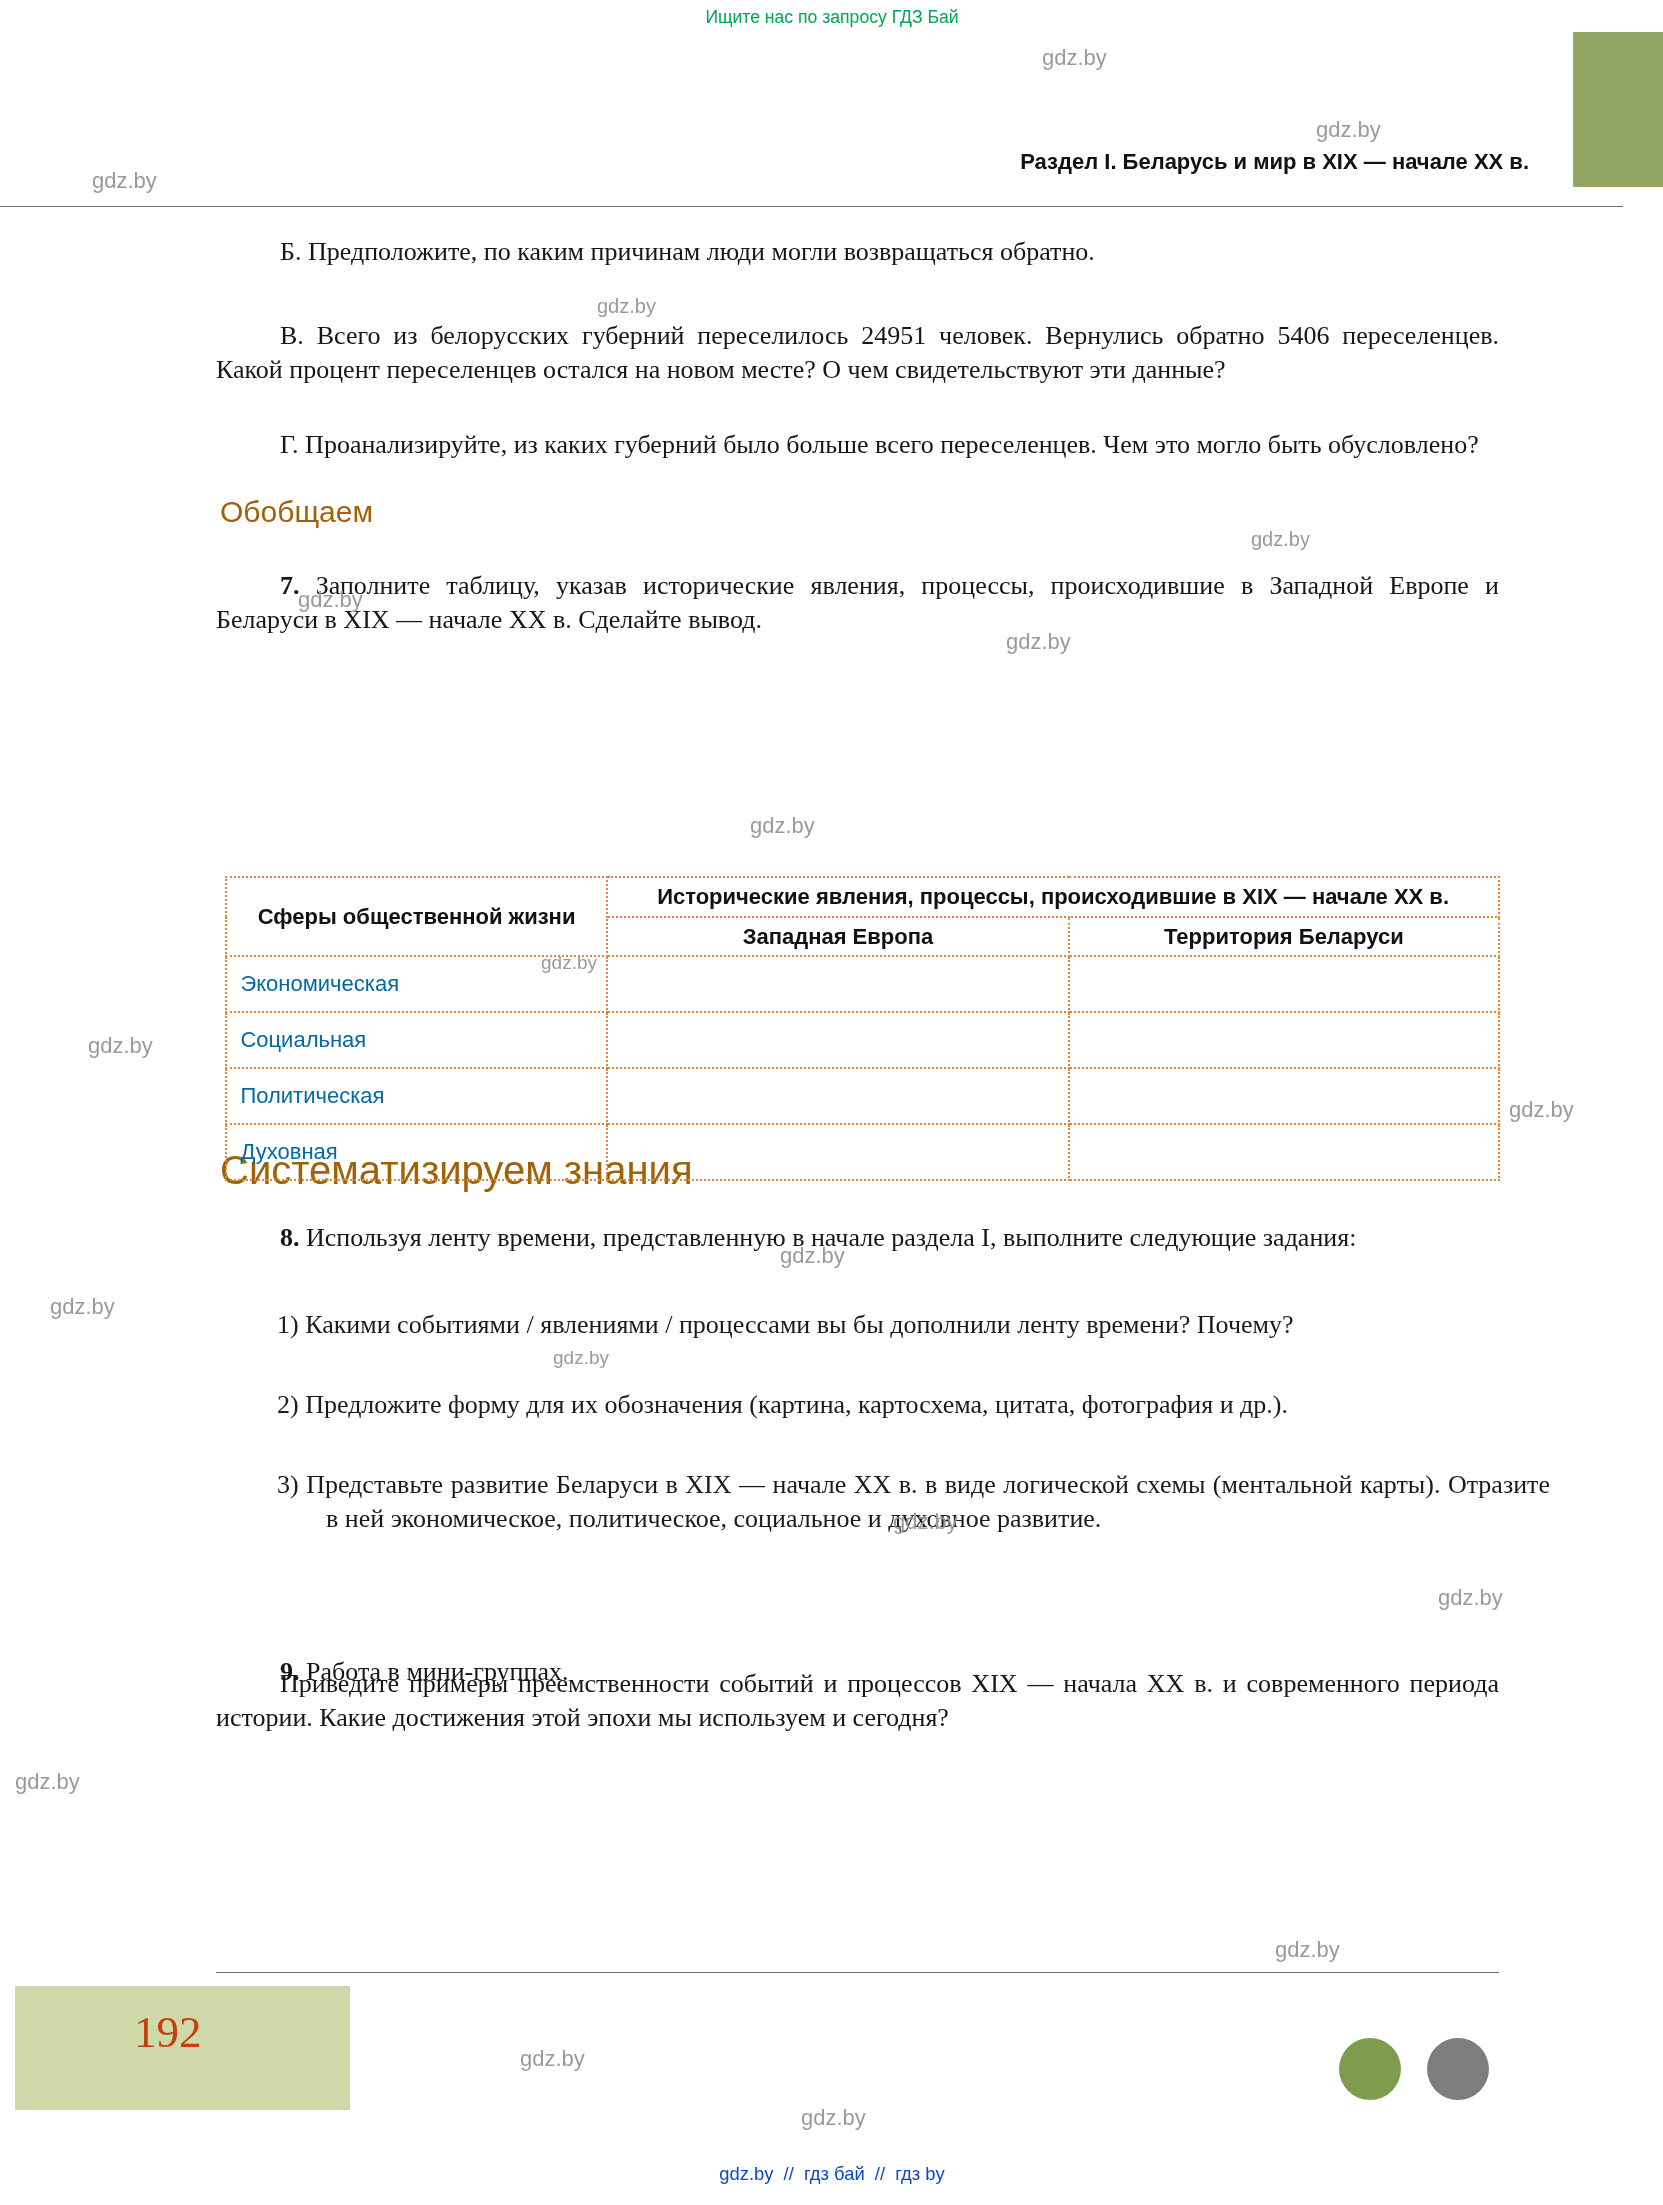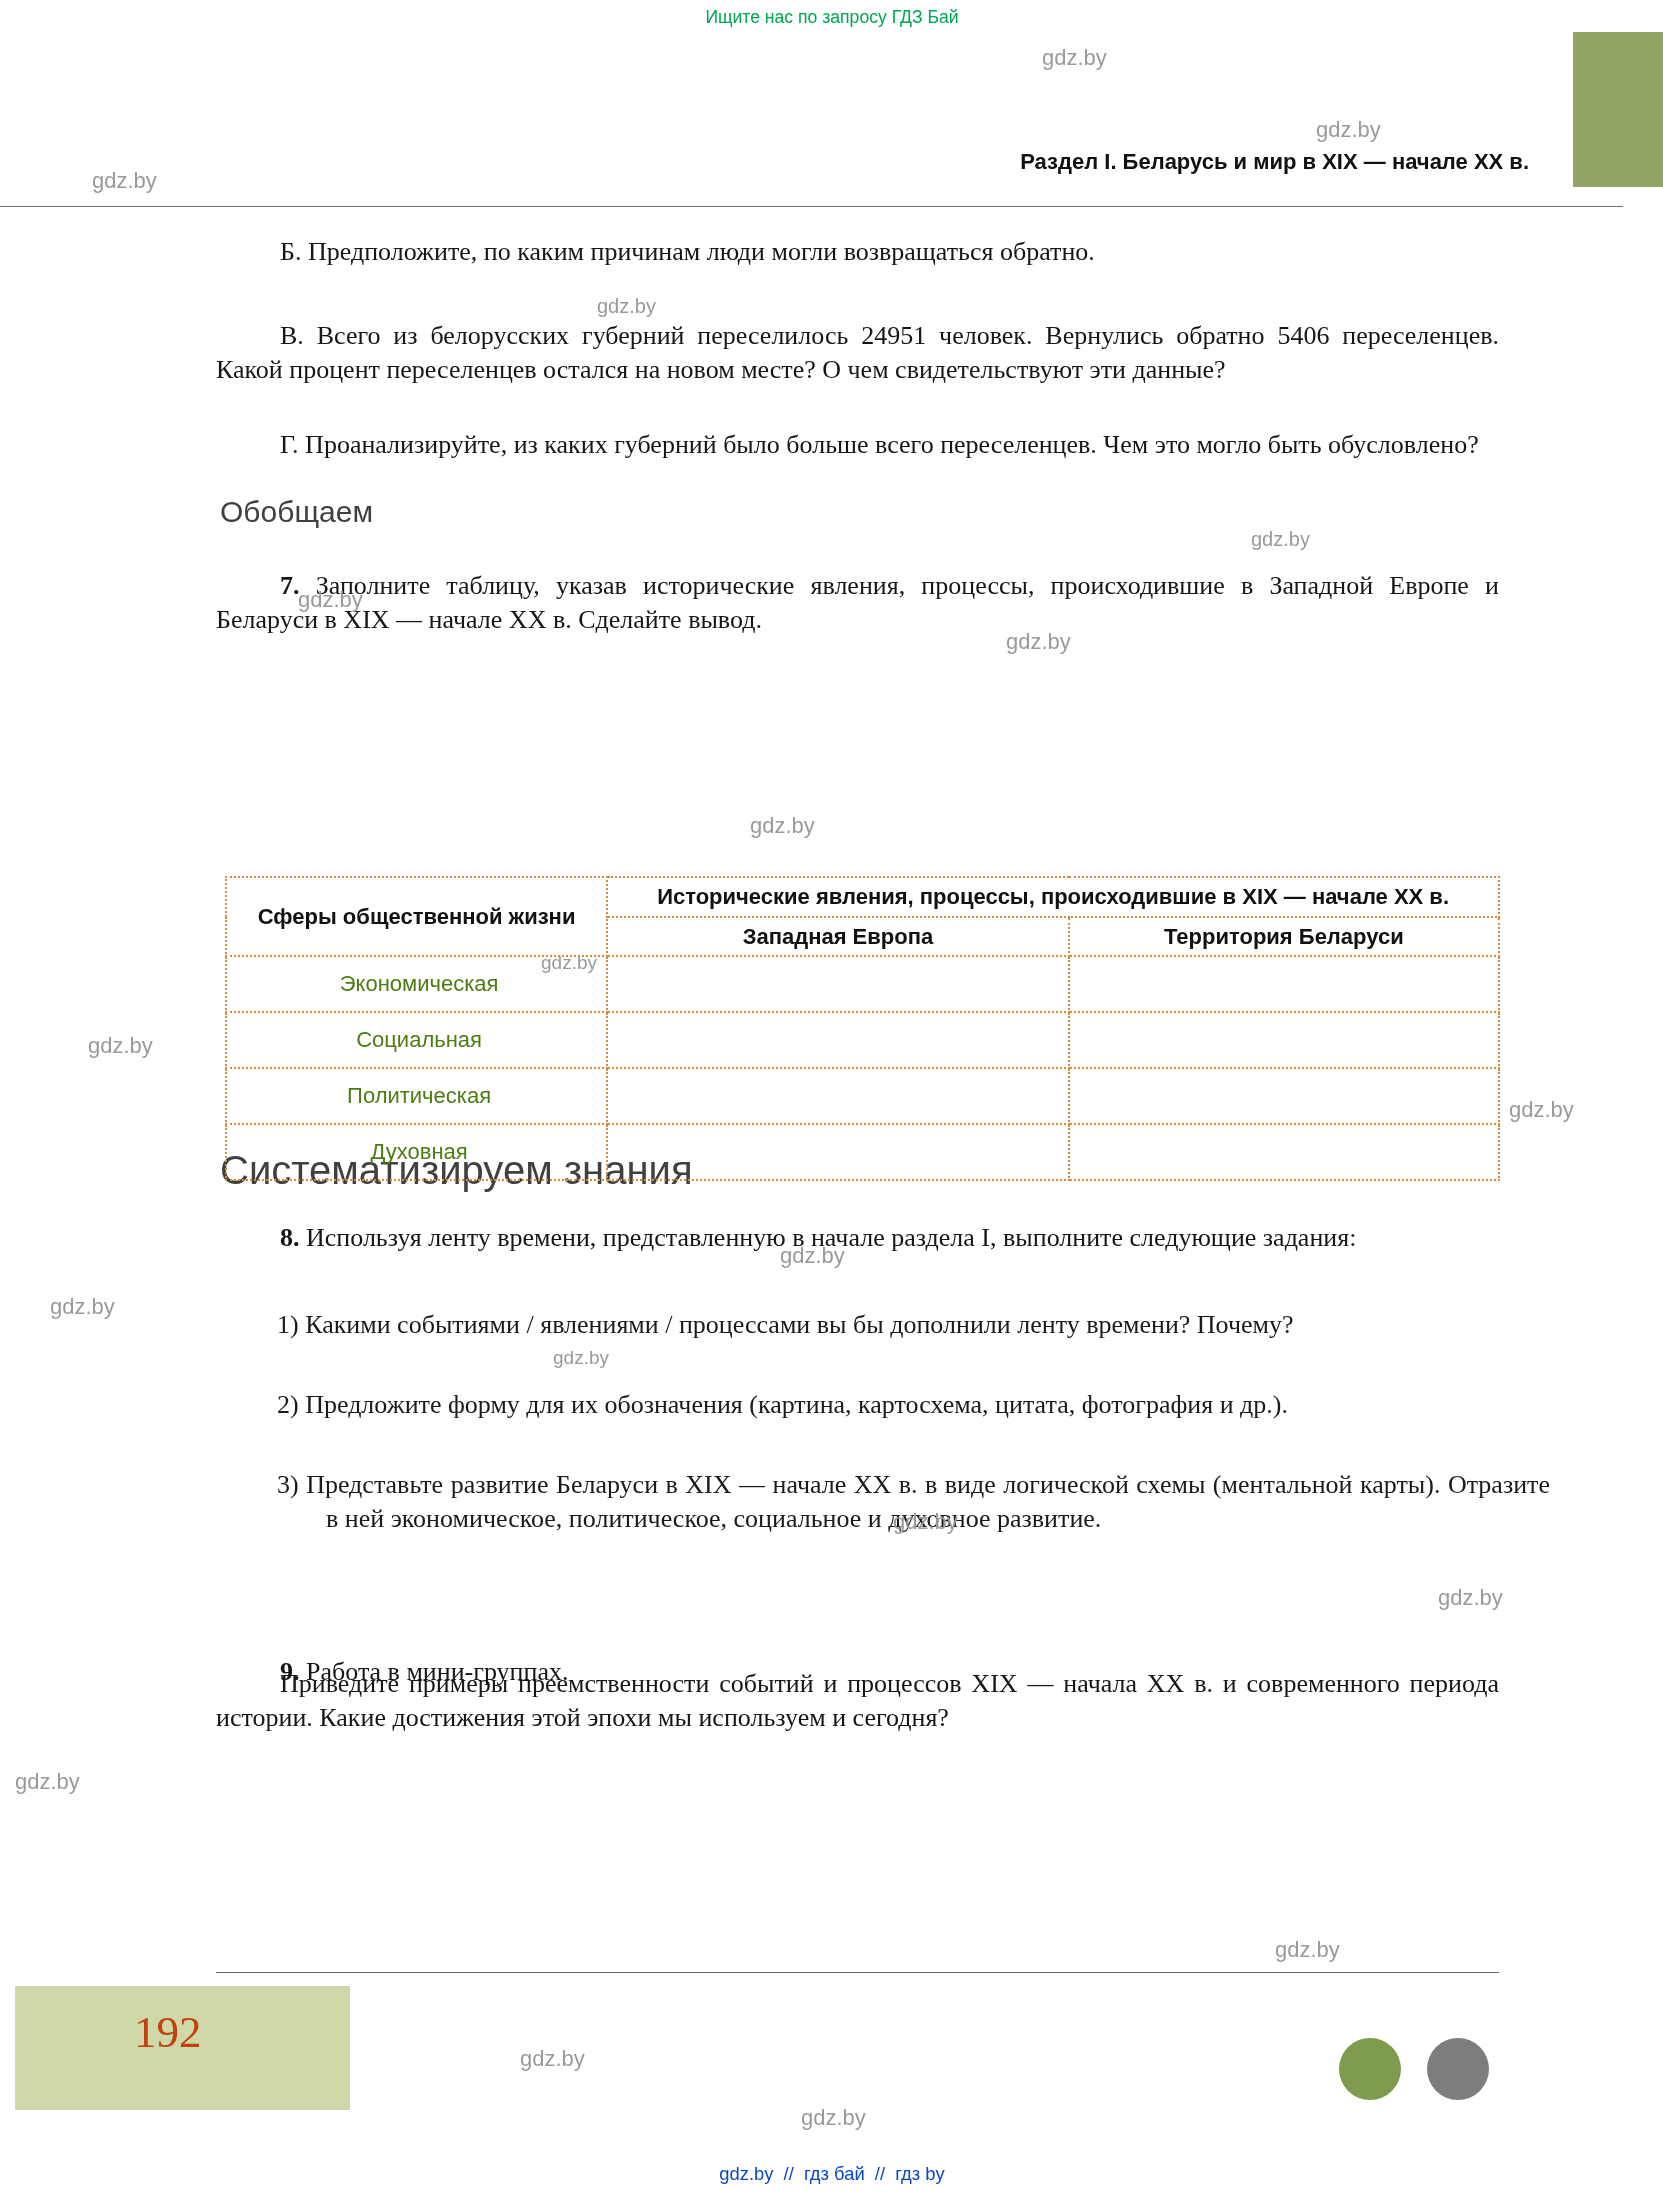--- a/index.html
+++ b/index.html
@@ -99,21 +99,21 @@
     font-family: "Liberation Serif", serif;
     font-weight: bold;
   }
 
   
   .section-head {
     position: absolute;
     left: 220px;
     font-family: "Liberation Sans", sans-serif;
     font-size: 30px;
-    color: #404040;
+    color: #a16207;
     font-weight: 400;
   }
 
   
   .tbl-wrap {
     position: absolute;
     left: 225px;
     top: 876px;
     width: 1275px;
   }
@@ -130,24 +130,24 @@
   table.t th {
     font-size: 22px;
     font-weight: bold;
     text-align: center;
     color: #111;
     line-height: 1.25;
   }
   table.t td.rowlabel {
     font-size: 22px;
     font-family: "Liberation Sans", sans-serif;
-    text-align: center;
+    text-align: left;
     padding-left: 13.4px;
     height: 44px;
-    color: #4d7c0f;
+    color: #0369a1;
   }
   table.t td.blank { height: 44px; }
 
   
   .li {
     position: absolute;
     left: 277px;
     width: 1224px;
     font-size: 26px;
     line-height: 1.30;

